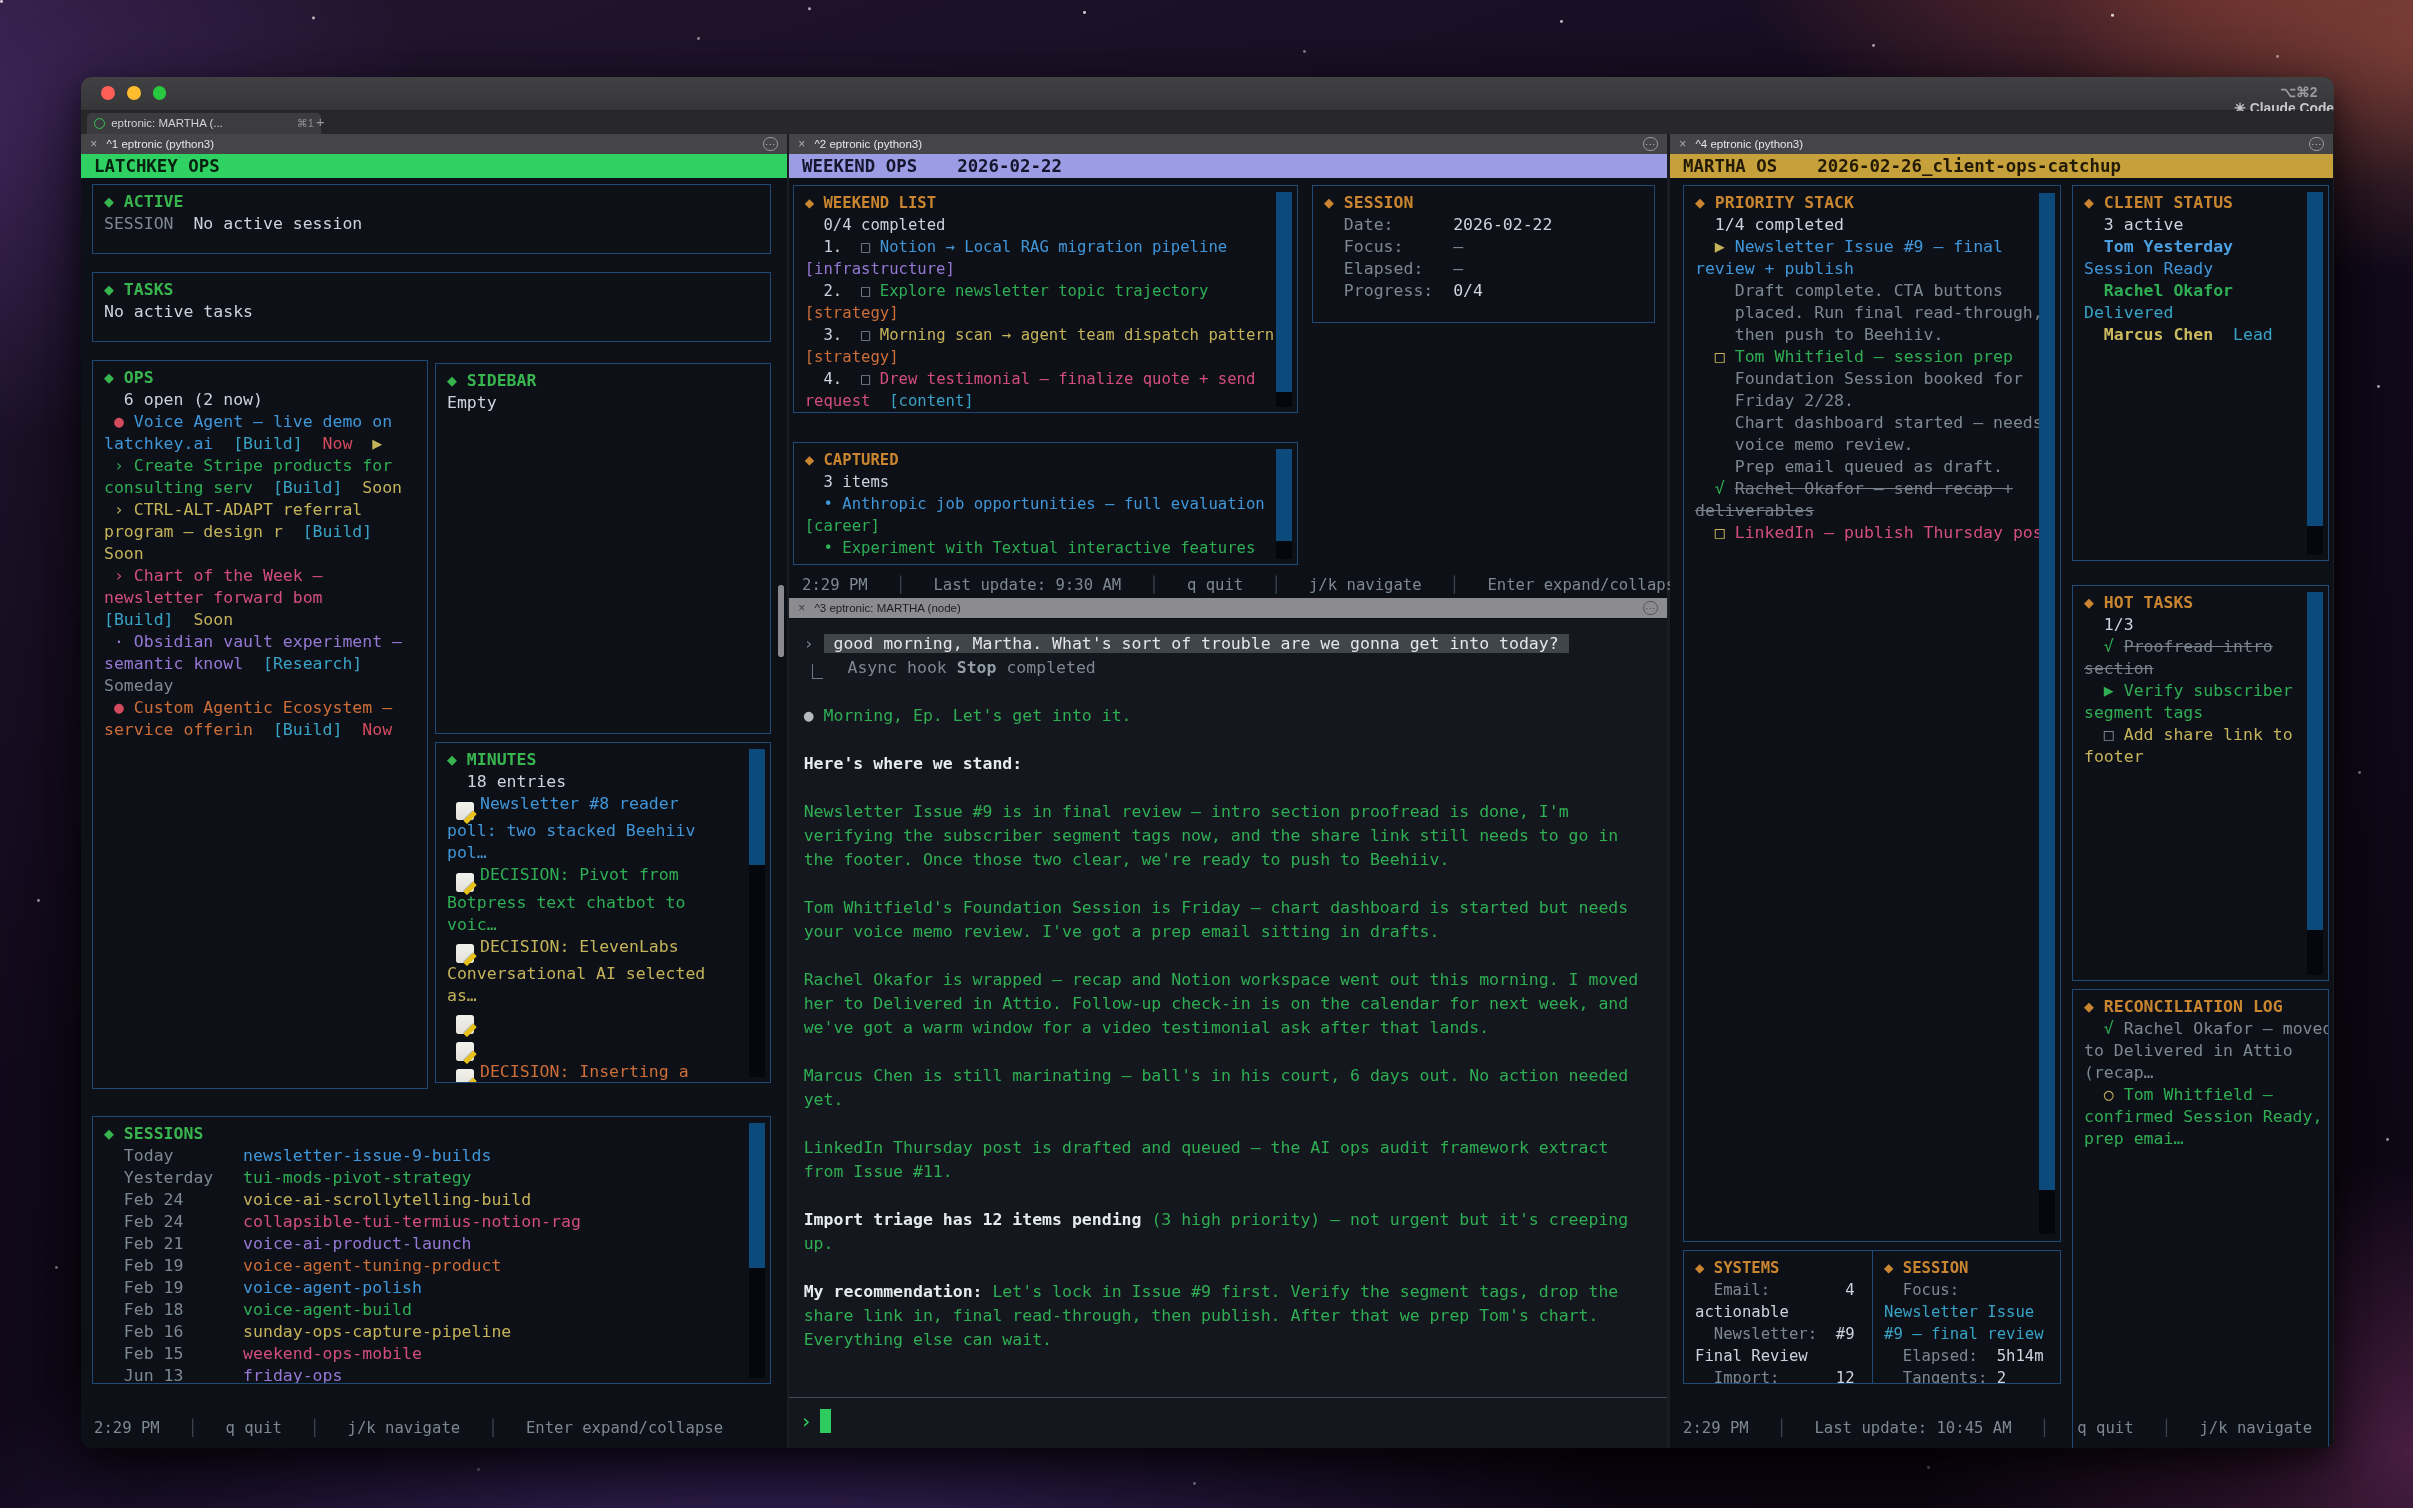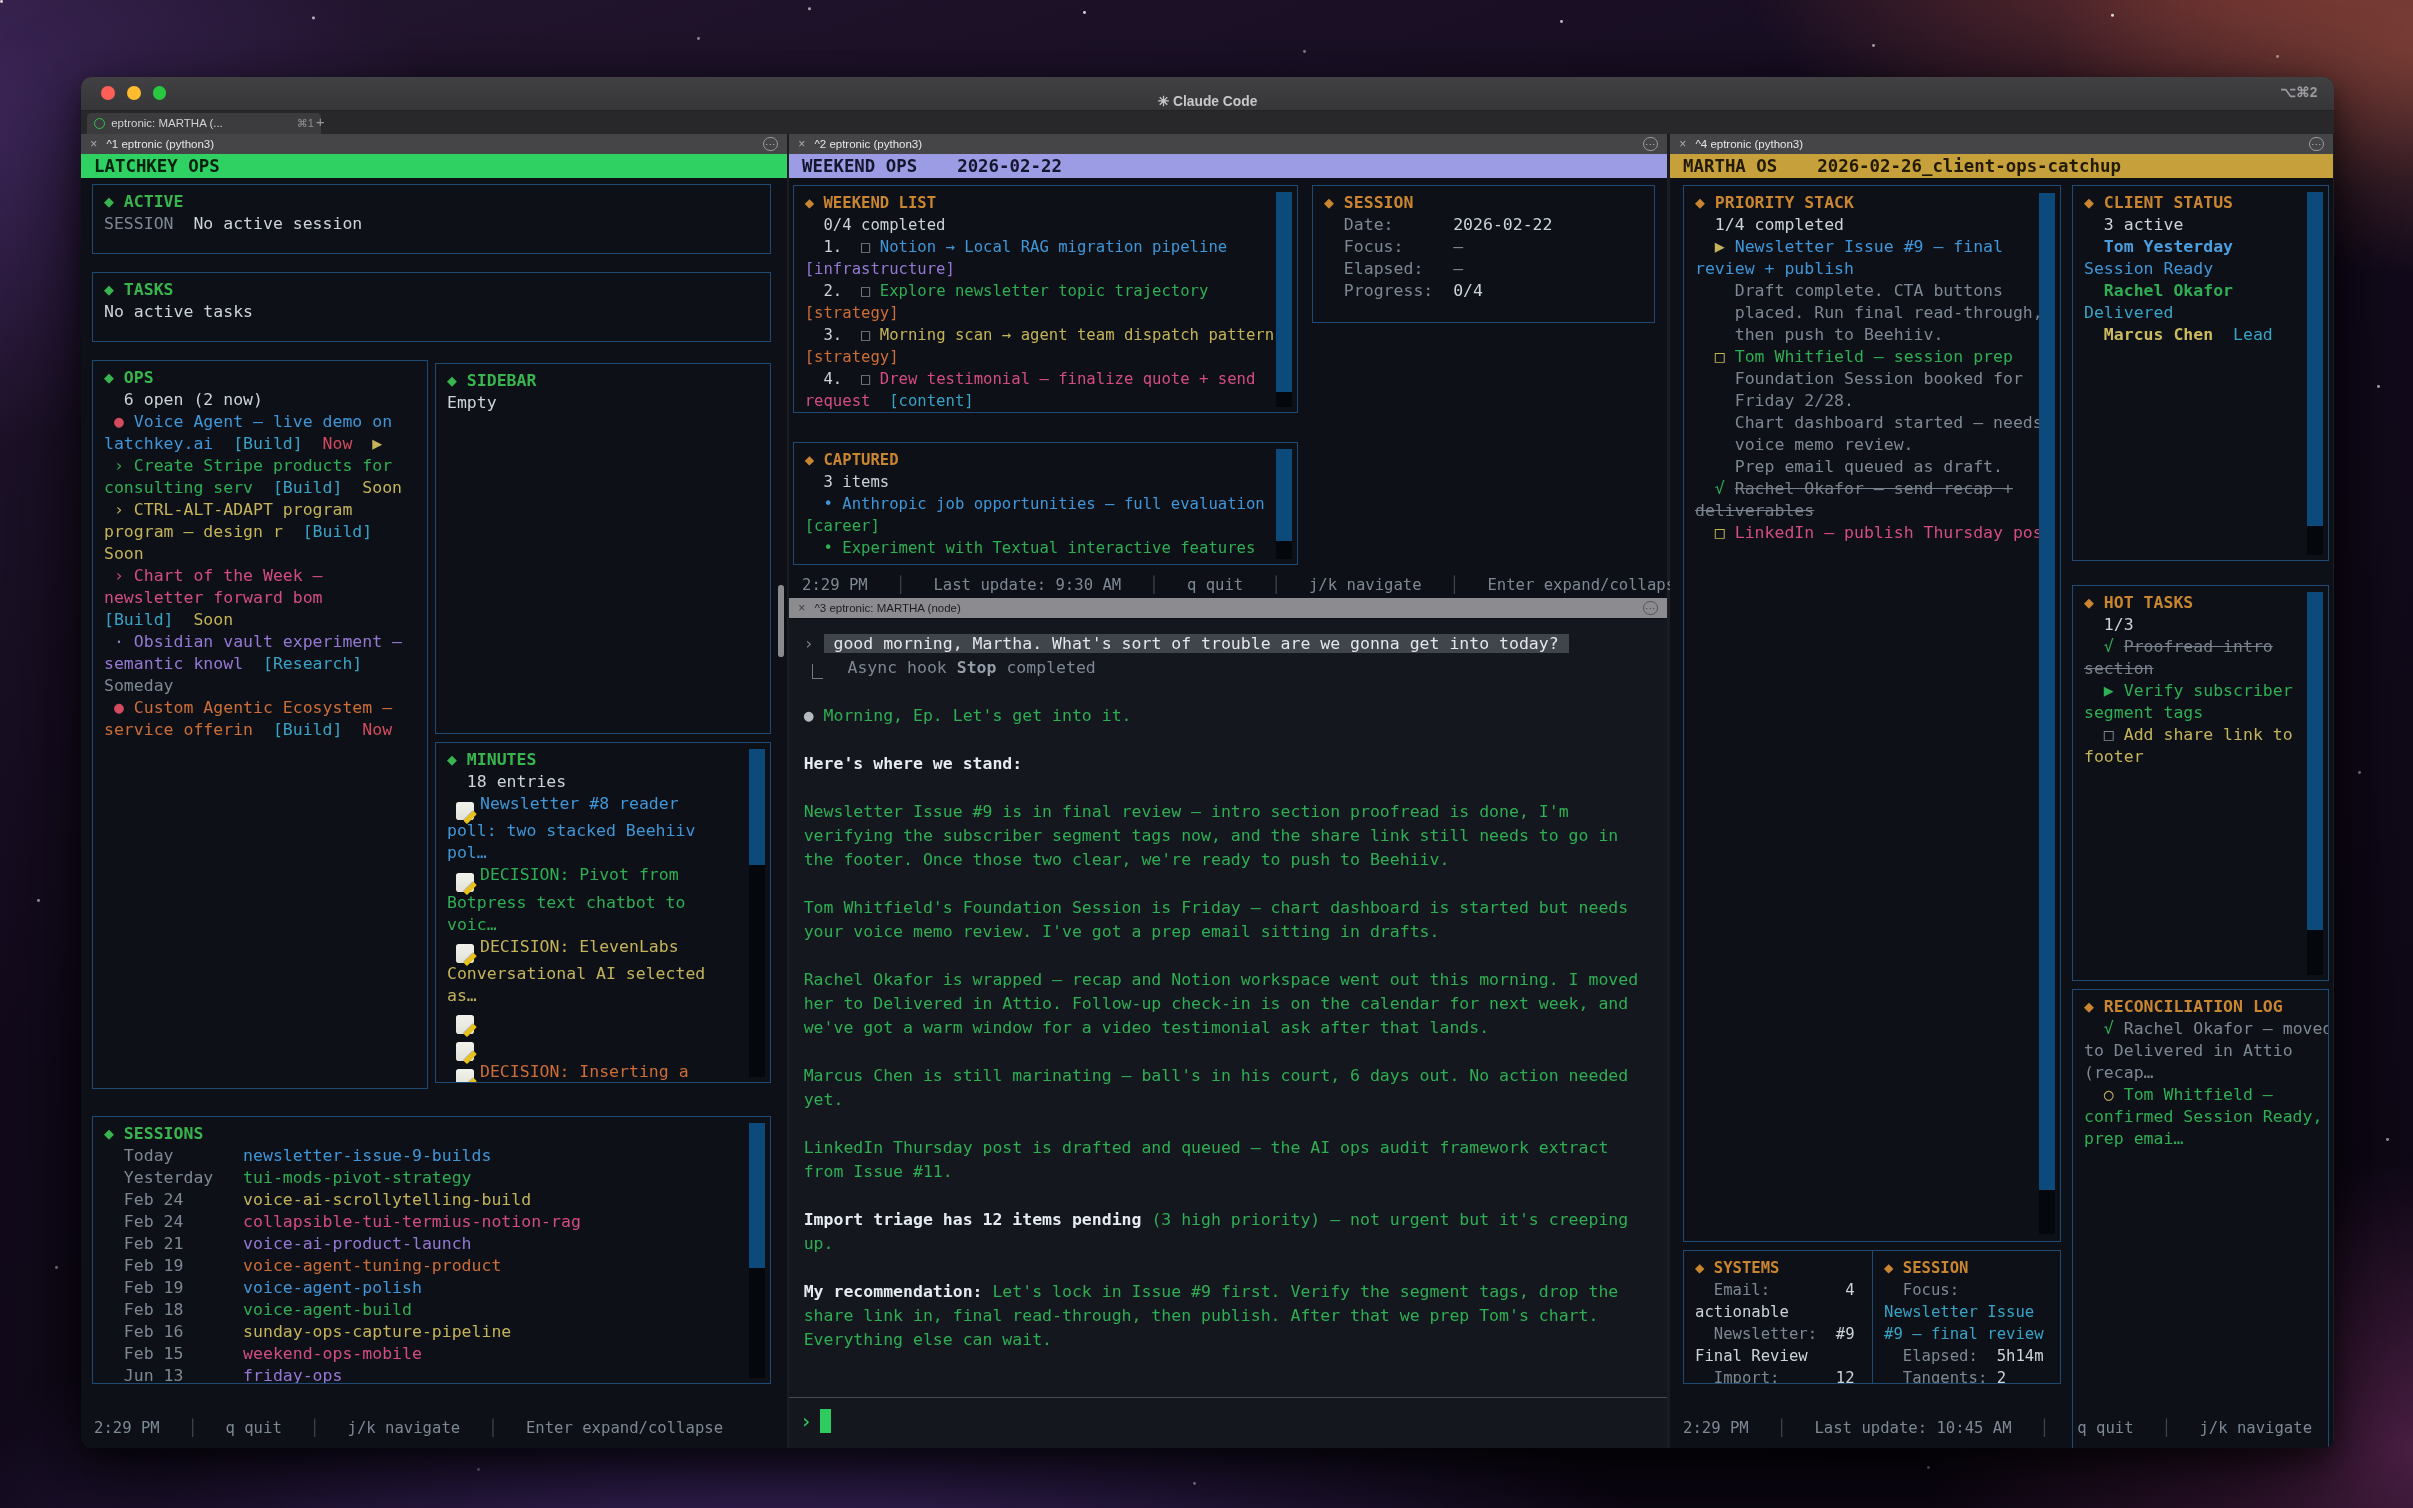--- a/index.html
+++ b/index.html
@@ -25,21 +25,21 @@
     2358px 771px 0 rgba(255,255,255,.5), 2386px 1138px 0 rgba(255,255,255,.6),
     477px 1468px 0 rgba(255,255,255,.5), 1193px 1482px 0 rgba(255,255,255,.6),
     1927px 1466px 0 rgba(255,255,255,.5), 808px 7.3px 0 rgba(255,255,255,.6);}
   .window{position:absolute;left:81px;top:77px;width:2253px;height:1371px;border-radius:11px;
     background:#1b1d20;box-shadow:0 41px 101px rgba(0,0,0,.7),0 11px 31px rgba(0,0,0,.55);overflow:hidden;}
   .titlebar{position:absolute;left:0;top:0;right:0;height:33px;background:linear-gradient(#414144,#363639);
     border-bottom:0.9px solid #232325;}
   .lights{position:absolute;left:20px;top:9.2px;display:flex;gap:12px;}
   .light{width:13.8px;height:13.8px;border-radius:50%;display:inline-block;}
   .light.red{background:#ff5f57;}.light.yellow{background:#febc2e;}.light.green{background:#28c840;}
-  .wtitle{position:absolute;left:0;right:0;top:16px;text-align:center;color:#c8c8cc;
+  .wtitle{position:absolute;left:0;right:0;top:23px;text-align:right;color:#c8c8cc;
     font:600 13.8px "Liberation Sans",sans-serif;}
   .wshort{position:absolute;right:16.5px;top:7.3px;color:#9a9a9f;font:600 13.8px "Liberation Sans",sans-serif;}
   .tabstrip{position:absolute;left:0;top:34px;right:0;height:23px;background:#28282a;}
   .wtab{position:absolute;left:5.5px;top:1.8px;height:21px;width:220px;background:#3c3c3f;border-radius:4.6px 4.6px 0 0;
     display:flex;align-items:center;padding:0 7.3px;gap:6.4px;}
   .tabicon{width:11px;height:11px;border-radius:50%;border:1.8px solid #35c04f;box-sizing:border-box;display:inline-block;}
   .tablabel{color:#d2d2d6;font:11.5px "Liberation Sans",sans-serif;white-space:nowrap;overflow:hidden;}
   .tabshort{color:#8e8e93;font:11px "Liberation Sans",sans-serif;margin-left:auto;}
   .newtab{position:absolute;left:235px;top:2.8px;color:#9a9a9e;font:14.7px "Liberation Sans",sans-serif;}
   .pane{position:absolute;top:57px;bottom:0;background:#0d1117;}
@@ -157,21 +157,21 @@
     </div>
 
     <div class="box" style="left:11px;top:226px;width:336px;height:729px">
       <div class="lines">
           <div class="ln"><span class="c-g">◆ OPS</span></div>
           <div class="ln"><span class="c-w">  6 open (2 now)</span></div>
           <div class="ln"><span class="c-rd"> ● </span><span class="c-bl">Voice Agent — live demo on</span></div>
           <div class="ln"><span class="c-bl">latchkey.ai</span><span class="c-cy">  [Build]</span><span class="c-rd">  Now</span><span class="c-ye">  ▶</span></div>
           <div class="ln"><span class="c-gn"> › Create Stripe products for</span></div>
           <div class="ln"><span class="c-gn">consulting serv</span><span class="c-cy">  [Build]</span><span class="c-ye">  Soon</span></div>
-          <div class="ln"><span class="c-ye"> › CTRL-ALT-ADAPT program</span></div>
+          <div class="ln"><span class="c-ye"> › CTRL-ALT-ADAPT referral</span></div>
           <div class="ln"><span class="c-ye">program — design r</span><span class="c-cy">  [Build]</span></div>
           <div class="ln"><span class="c-ye">Soon</span></div>
           <div class="ln"><span class="c-pk"> › Chart of the Week —</span></div>
           <div class="ln"><span class="c-pk">newsletter forward bom</span></div>
           <div class="ln"><span class="c-cy">[Build]</span><span class="c-ye">  Soon</span></div>
           <div class="ln"><span class="c-pu"> · Obsidian vault experiment —</span></div>
           <div class="ln"><span class="c-pu">semantic knowl</span><span class="c-cy">  [Research]</span></div>
           <div class="ln"><span class="c-gr">Someday</span></div>
           <div class="ln"><span class="c-rd"> ● </span><span class="c-or">Custom Agentic Ecosystem —</span></div>
           <div class="ln"><span class="c-or">service offerin</span><span class="c-cy">  [Build]</span><span class="c-rd">  Now</span></div>

